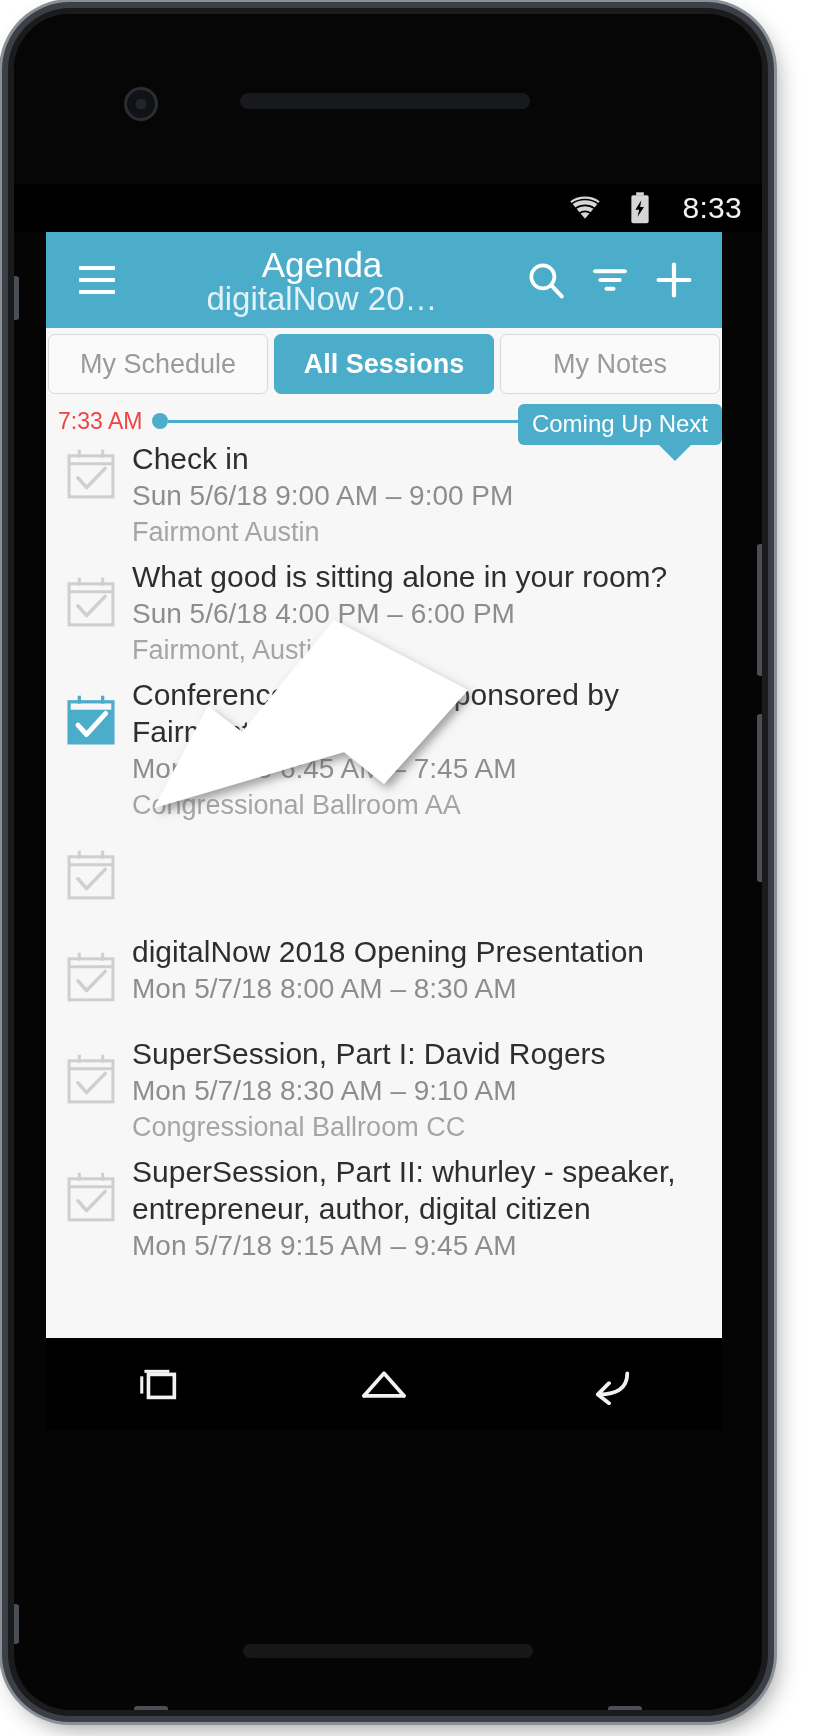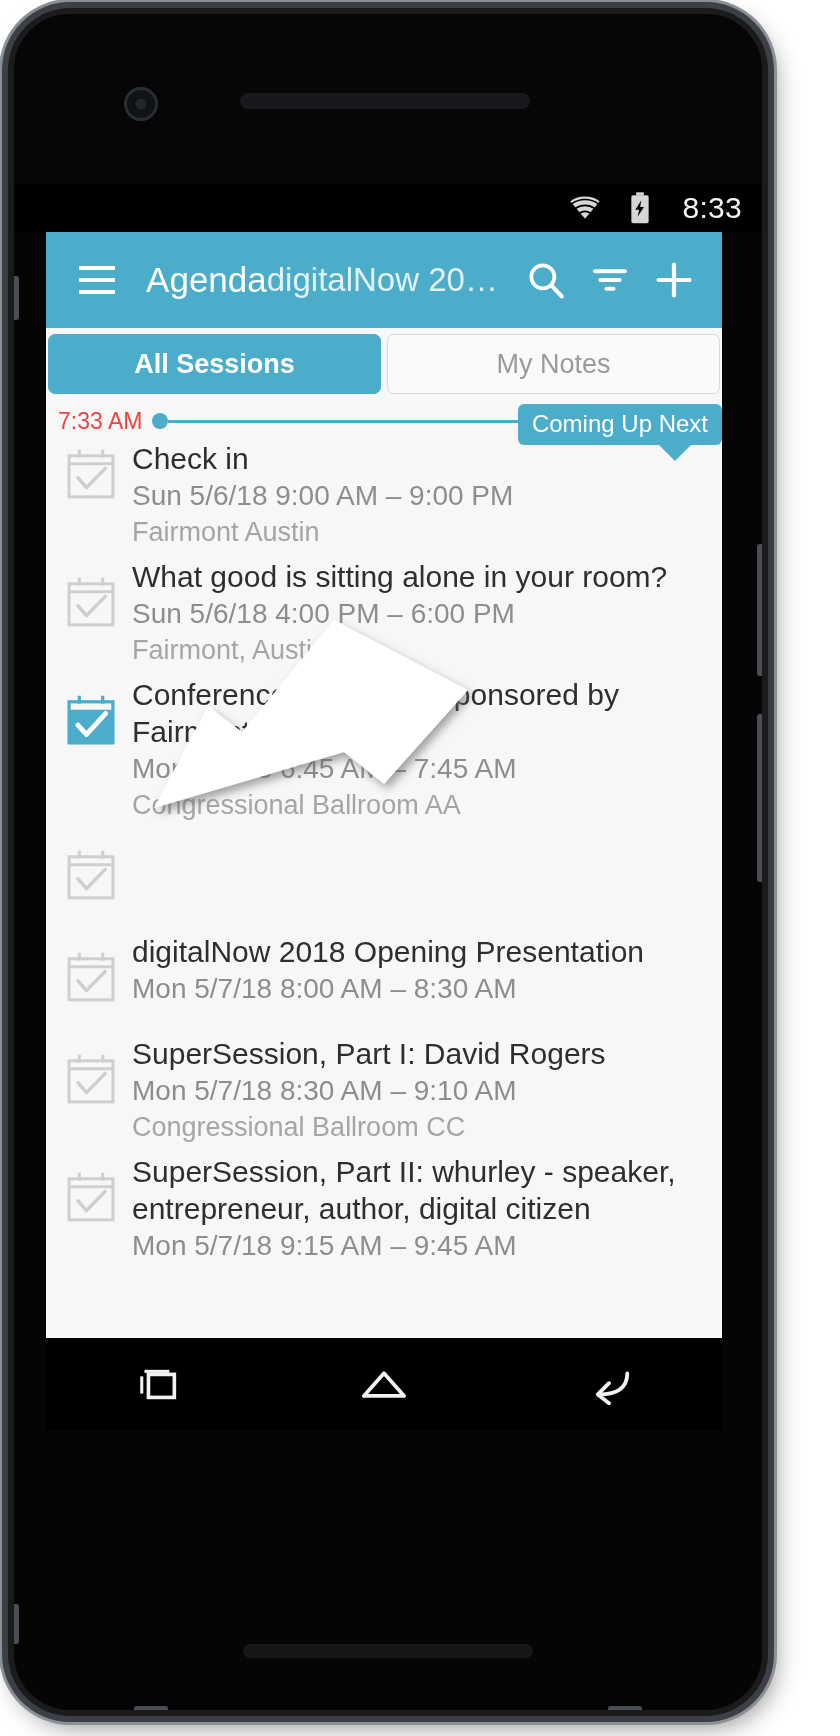--- a/index.html
+++ b/index.html
@@ -141,23 +141,22 @@
   }
   #menu-button span {
     display: block;
     width: 36px; height: 4px;
     background: #ffffff;
     border-radius: 1px;
   }
   #title-block {
     flex: 1;
     display: flex;
-    flex-direction: row;
-    align-items: center;
-    justify-content: center;
+    flex-direction: column;
+    align-items: center;
     margin-left: 10px;
     margin-right: 4px;
   }
   #app-title {
     color: #ffffff;
     font-size: 35px;
     line-height: 38px;
     font-weight: normal;
     white-space: nowrap;
   }
@@ -404,20 +403,21 @@
 
         <div class="bar-action">
           <svg width="44" height="44" viewBox="0 0 24 24" aria-hidden="true">
             <line x1="12" y1="3.6" x2="12" y2="20.4" stroke="#ffffff" stroke-width="2.3" stroke-linecap="round"></line>
             <line x1="3.6" y1="12" x2="20.4" y2="12" stroke="#ffffff" stroke-width="2.3" stroke-linecap="round"></line>
           </svg>
         </div>
       </div>
 
       <div id="tab-bar">
+        <div class="tab inactive">My Schedule</div>
         <div class="tab active">All Sessions</div>
         <div class="tab inactive">My Notes</div>
       </div>
 
       <div id="now-row">
         <span id="now-time">7:33 AM</span>
         <span id="now-dot"></span>
         <span id="now-line"></span>
         <span id="coming-up-badge">Coming Up Next</span>
         <span id="coming-up-tail"></span>

